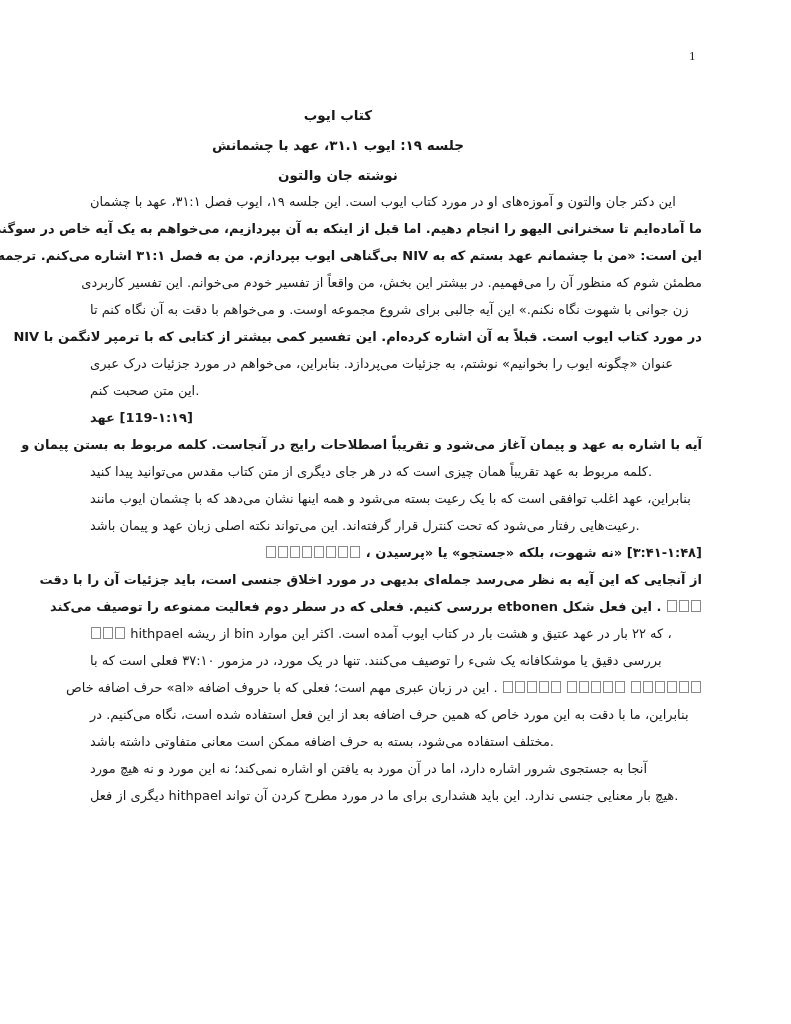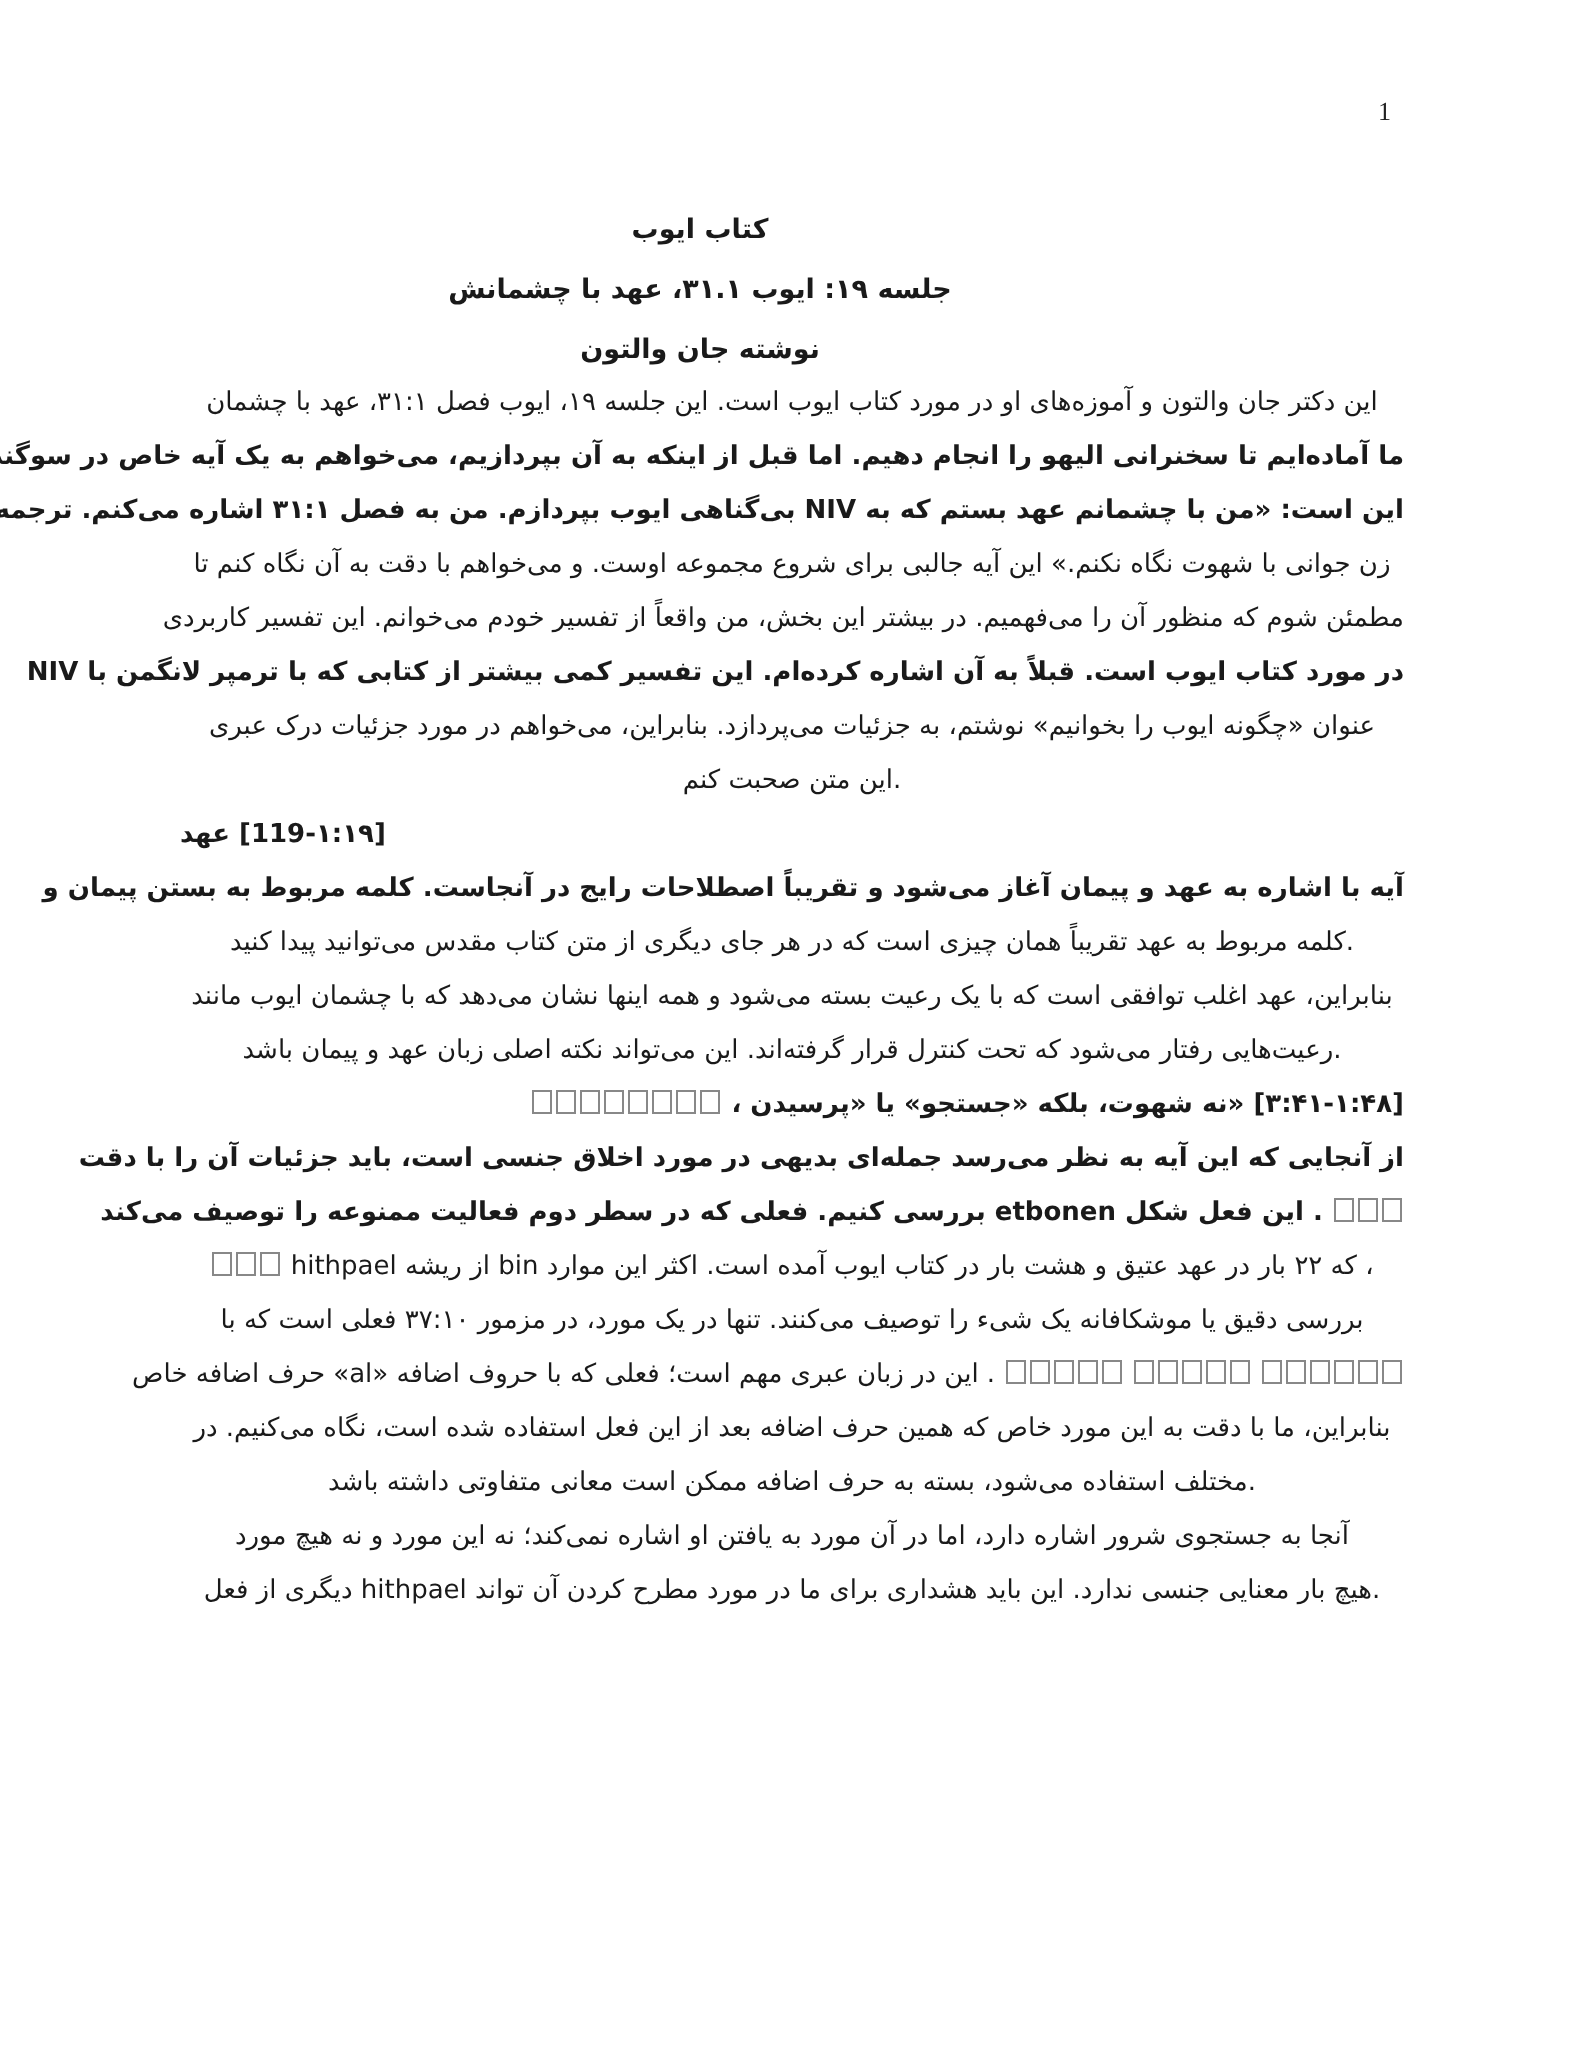--- a/index.html
+++ b/index.html
@@ -22,21 +22,20 @@
       font-family: "Liberation Serif", serif;
       font-size: 13px;
       color: #222;
     }
     .title-block {
       position: absolute;
       top: 100px;
       left: 0;
       width: 676px;
       text-align: center;
-      padding-left: 12px;
     }
     .title-line {
       font-weight: bold;
       font-size: 13.5px;
       line-height: 30px;
       height: 30px;
       direction: rtl;
       unicode-bidi: plaintext;
     }
     .body-block {
@@ -45,21 +44,21 @@
       left: 90px;
       width: 612px;
     }
     .line {
       font-size: 13px;
       line-height: 27px;
       height: 27px;
       white-space: nowrap;
       overflow: visible;
       direction: ltr;
-      text-align: center;
+      text-align: left;
       unicode-bidi: plaintext;
     }
     .line.indent { padding-left: 3px; font-weight: bold; }
     .heading {
       font-weight: bold;
       font-size: 13px;
       line-height: 27px;
       height: 27px;
       white-space: nowrap;
       text-align: left;
@@ -89,22 +88,22 @@
 
 <div class="body-block">
 
   <div>
     <div class="line">این دکتر جان والتون و آموزه‌های او در مورد کتاب ایوب است. این جلسه ۱۹، ایوب فصل ۳۱:۱، عهد با چشمان</div>
   </div>
 
   <div>
     <div class="line indent">ما آماده‌ایم تا سخنرانی الیهو را انجام دهیم. اما قبل از اینکه به آن بپردازیم، می‌خواهم به یک آیه خاص در سوگند</div>
     <div class="line indent">این است: «من با چشمانم عهد بستم که به NIV بی‌گناهی ایوب بپردازم. من به فصل ۳۱:۱ اشاره می‌کنم. ترجمه</div>
+    <div class="line">مطمئن شوم که منظور آن را می‌فهمیم. در بیشتر این بخش، من واقعاً از تفسیر خودم می‌خوانم. این تفسیر کاربردی</div>
     <div class="line">زن جوانی با شهوت نگاه نکنم.» این آیه جالبی برای شروع مجموعه اوست. و می‌خواهم با دقت به آن نگاه کنم تا</div>
-    <div class="line">مطمئن شوم که منظور آن را می‌فهمیم. در بیشتر این بخش، من واقعاً از تفسیر خودم می‌خوانم. این تفسیر کاربردی</div>
     <div class="line indent">در مورد کتاب ایوب است. قبلاً به آن اشاره کرده‌ام. این تفسیر کمی بیشتر از کتابی که با ترمپر لانگمن با NIV</div>
     <div class="line">عنوان «چگونه ایوب را بخوانیم» نوشتم، به جزئیات می‌پردازد. بنابراین، می‌خواهم در مورد جزئیات درک عبری</div>
     <div class="line">.این متن صحبت کنم</div>
   </div>
 
   <div class="heading">
     <span>عهد</span>
     <span class="ts">[119-۱:۱۹]</span>
   </div>
   <div>

